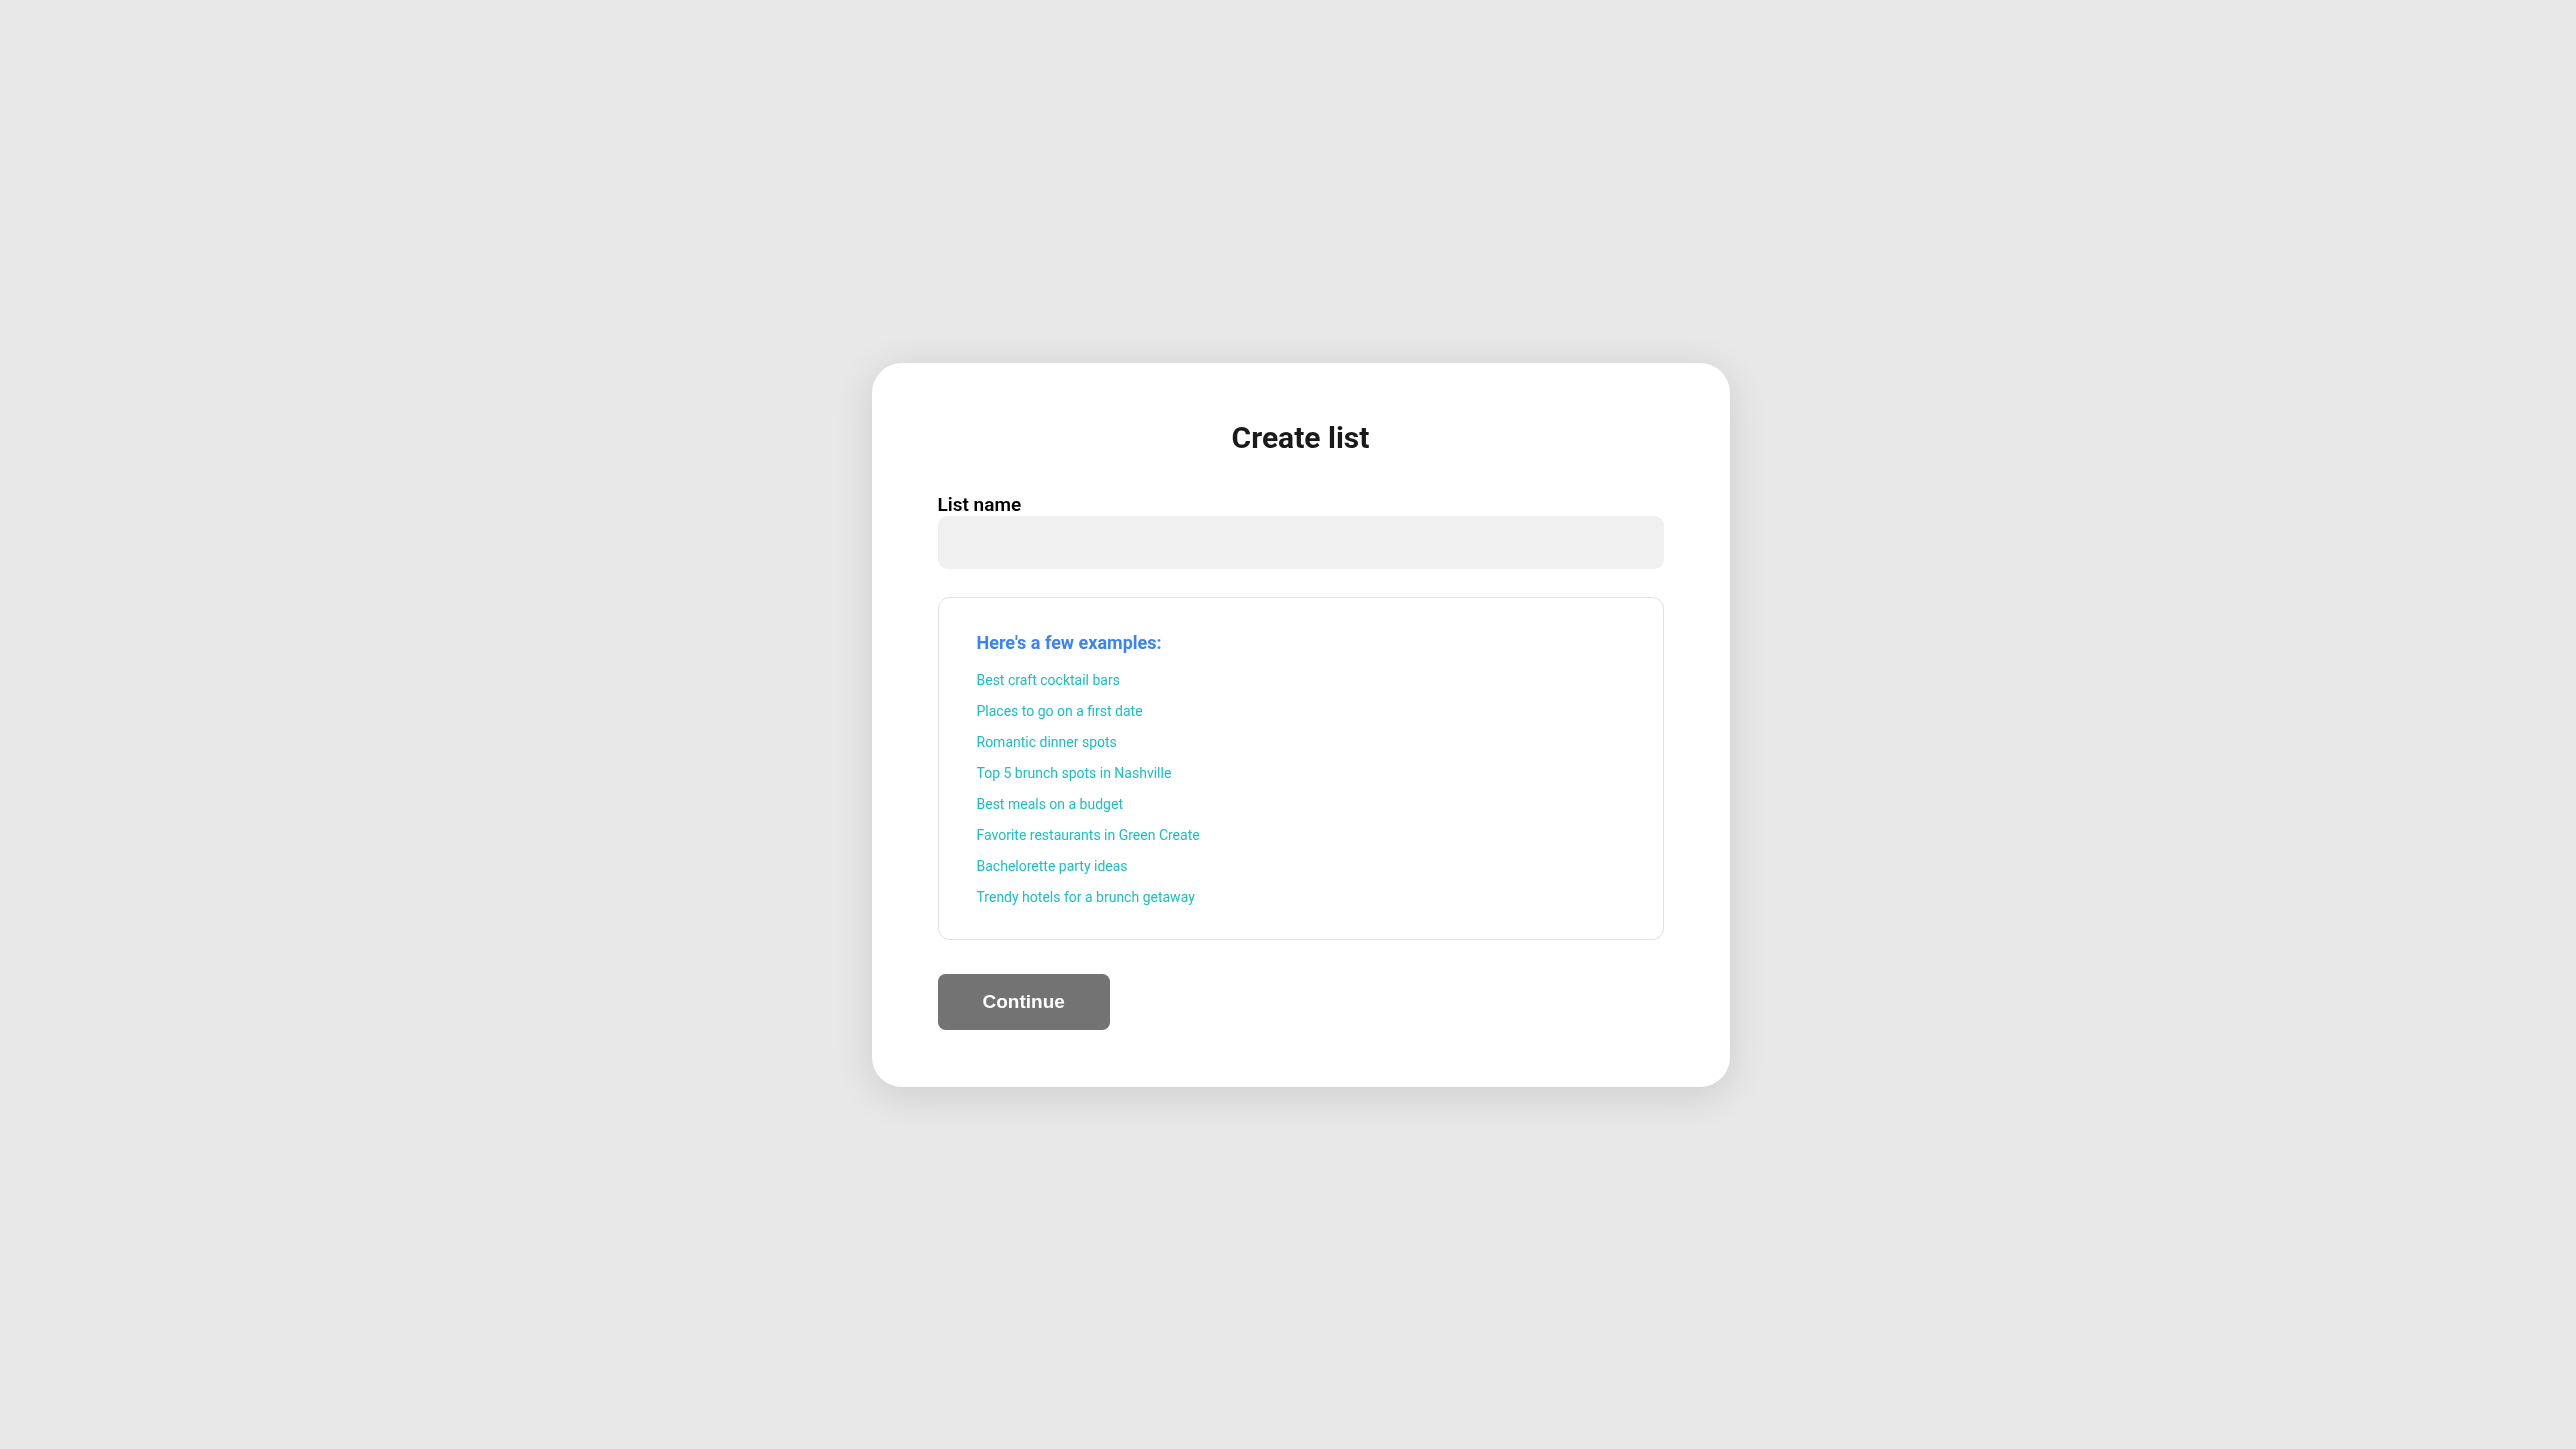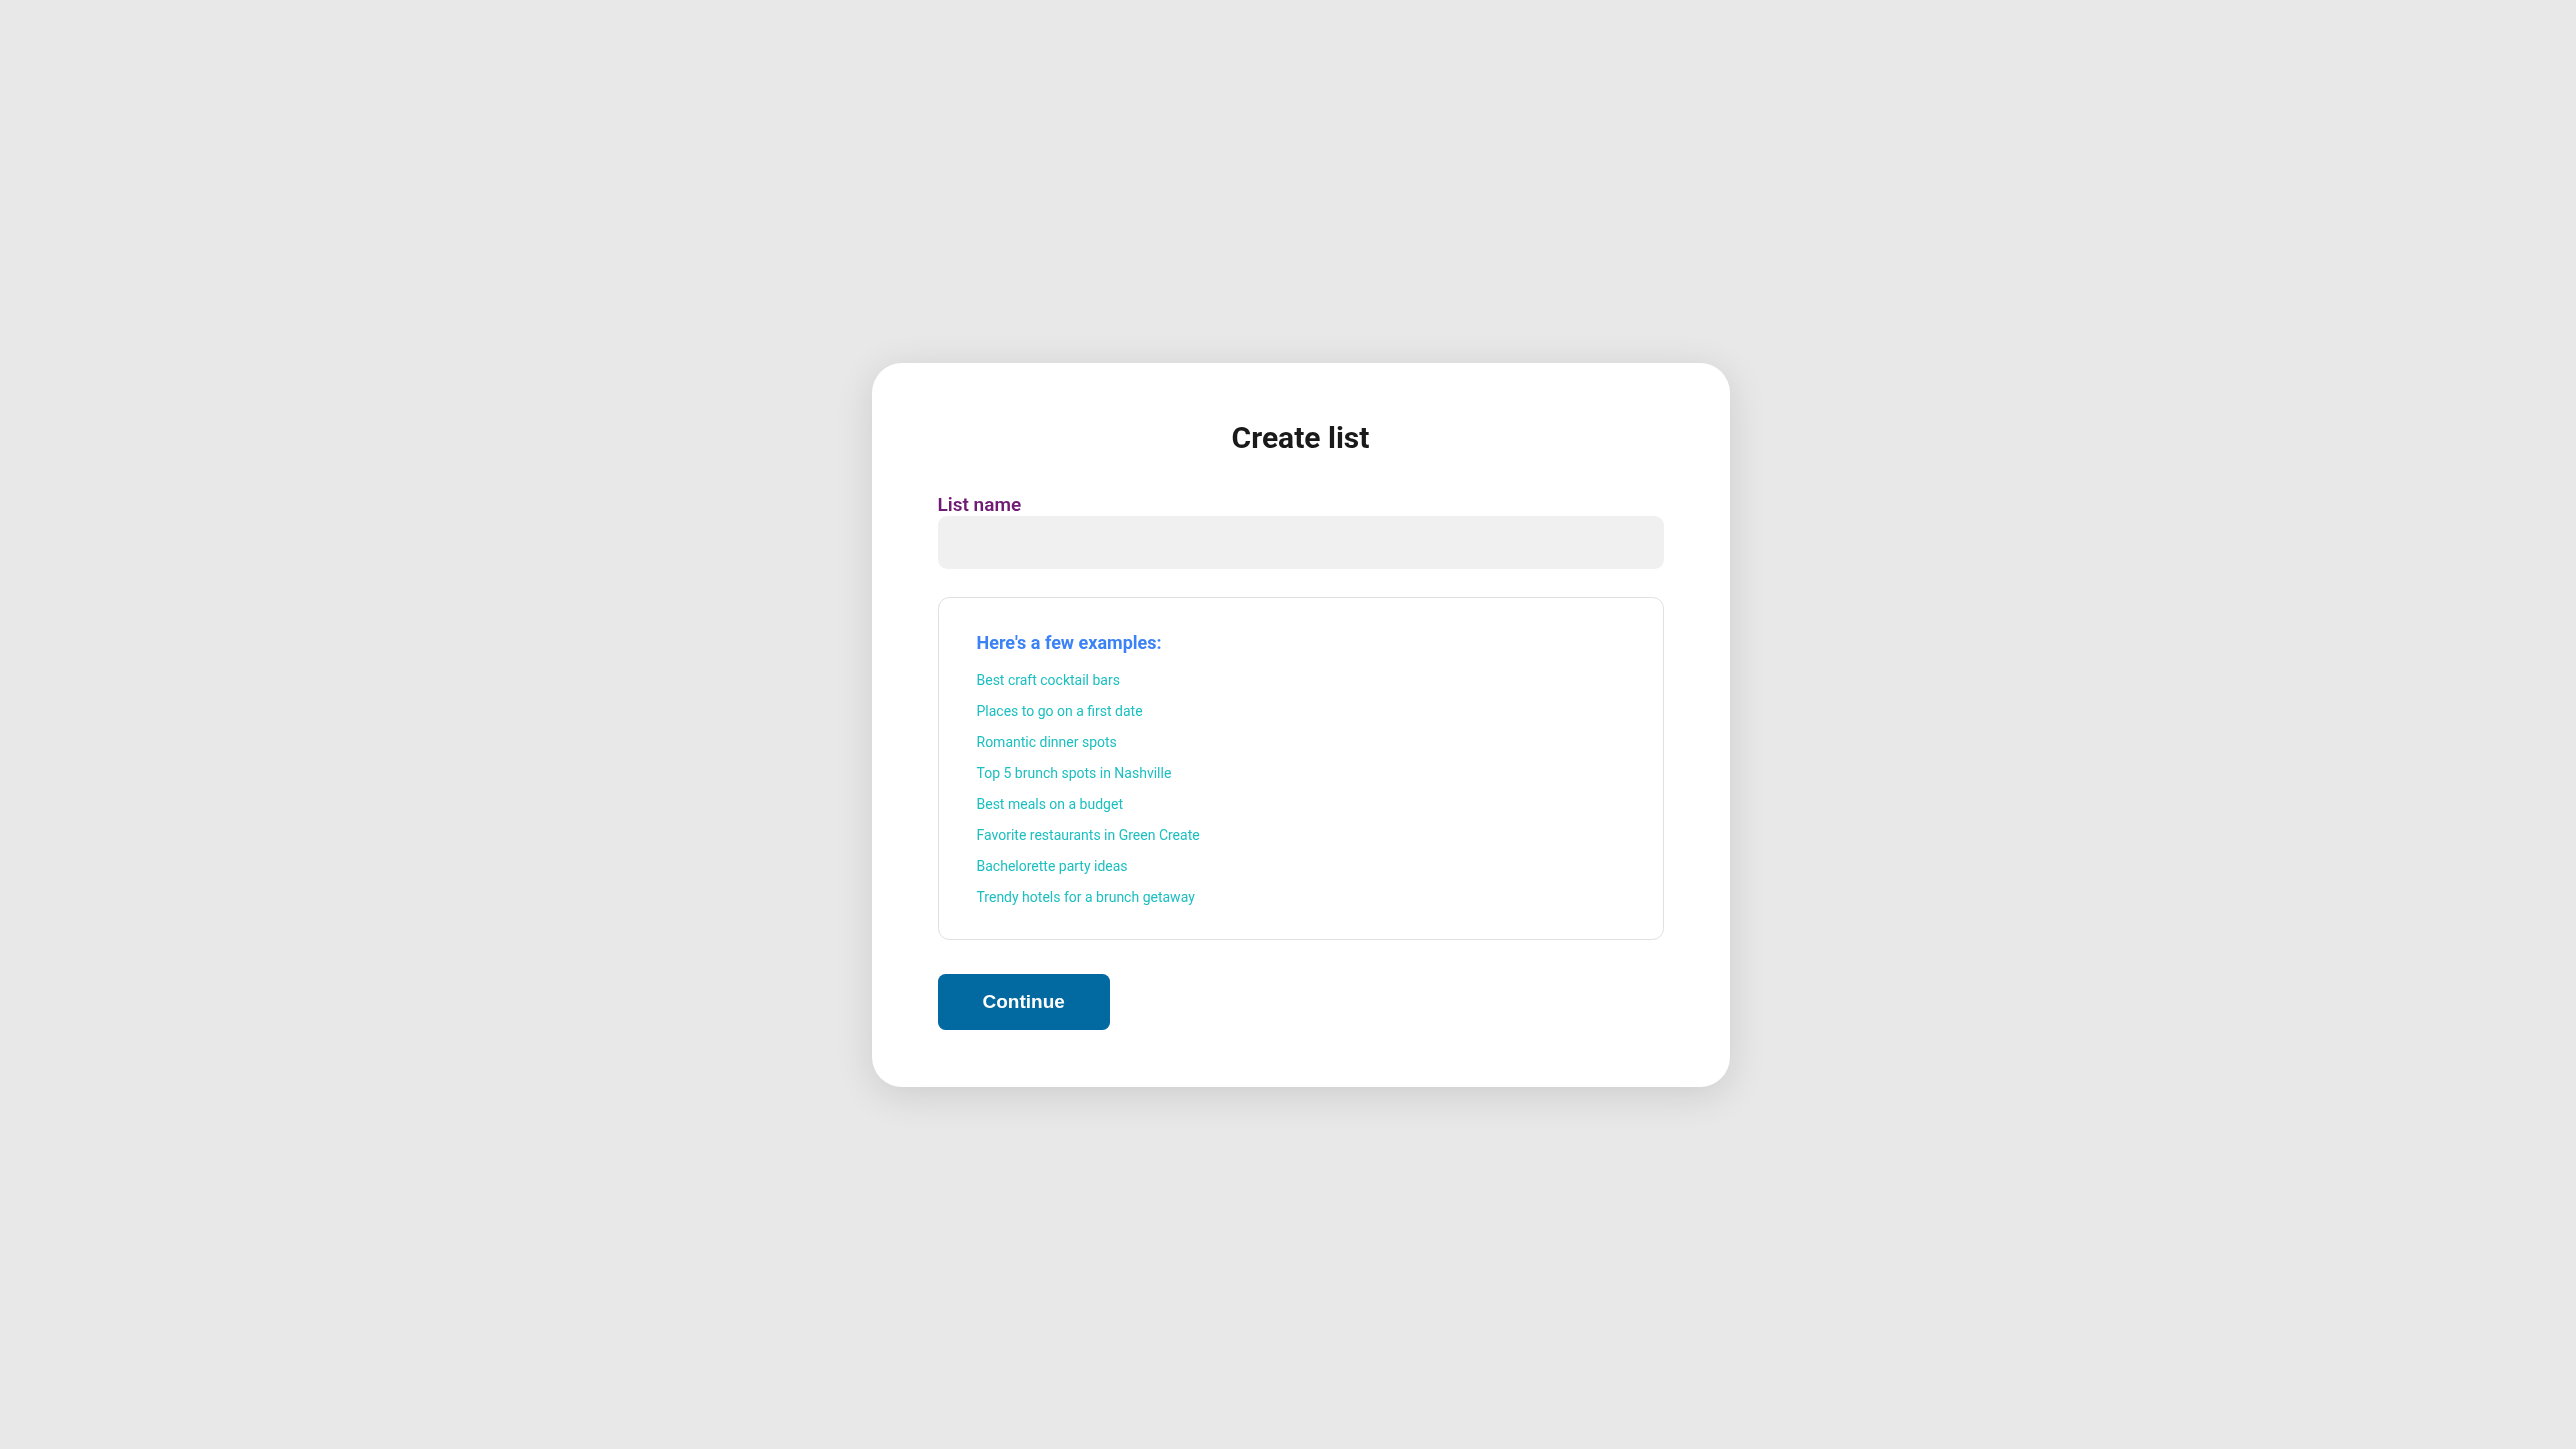--- a/index.html
+++ b/index.html
@@ -31,21 +31,21 @@
       font-size: 30px;
       font-weight: 700;
       color: #1a1a1a;
       text-align: center;
       margin-bottom: 38px;
     }
 
     .field-label {
       font-size: 19px;
       font-weight: 600;
-      color: #701a75;
+      color: #000000;
       margin-bottom: 11.4px;
     }
 
     .list-name-input {
       width: 100%;
       height: 53px;
       background: #f0f0f0;
       border: none;
       border-radius: 9.5px;
       padding: 0 15px;
@@ -83,21 +83,21 @@
       cursor: pointer;
       text-decoration: none;
       display: block;
     }
 
     .example-item:last-child {
       margin-bottom: 0;
     }
 
     .continue-button {
-      background-color: #0369a1;
+      background-color: #737373;
       color: #ffffff;
       border: none;
       border-radius: 7.6px;
       padding: 17px 45px;
       font-size: 19px;
       font-weight: 600;
       cursor: pointer;
       display: inline-block;
     }
   </style>

